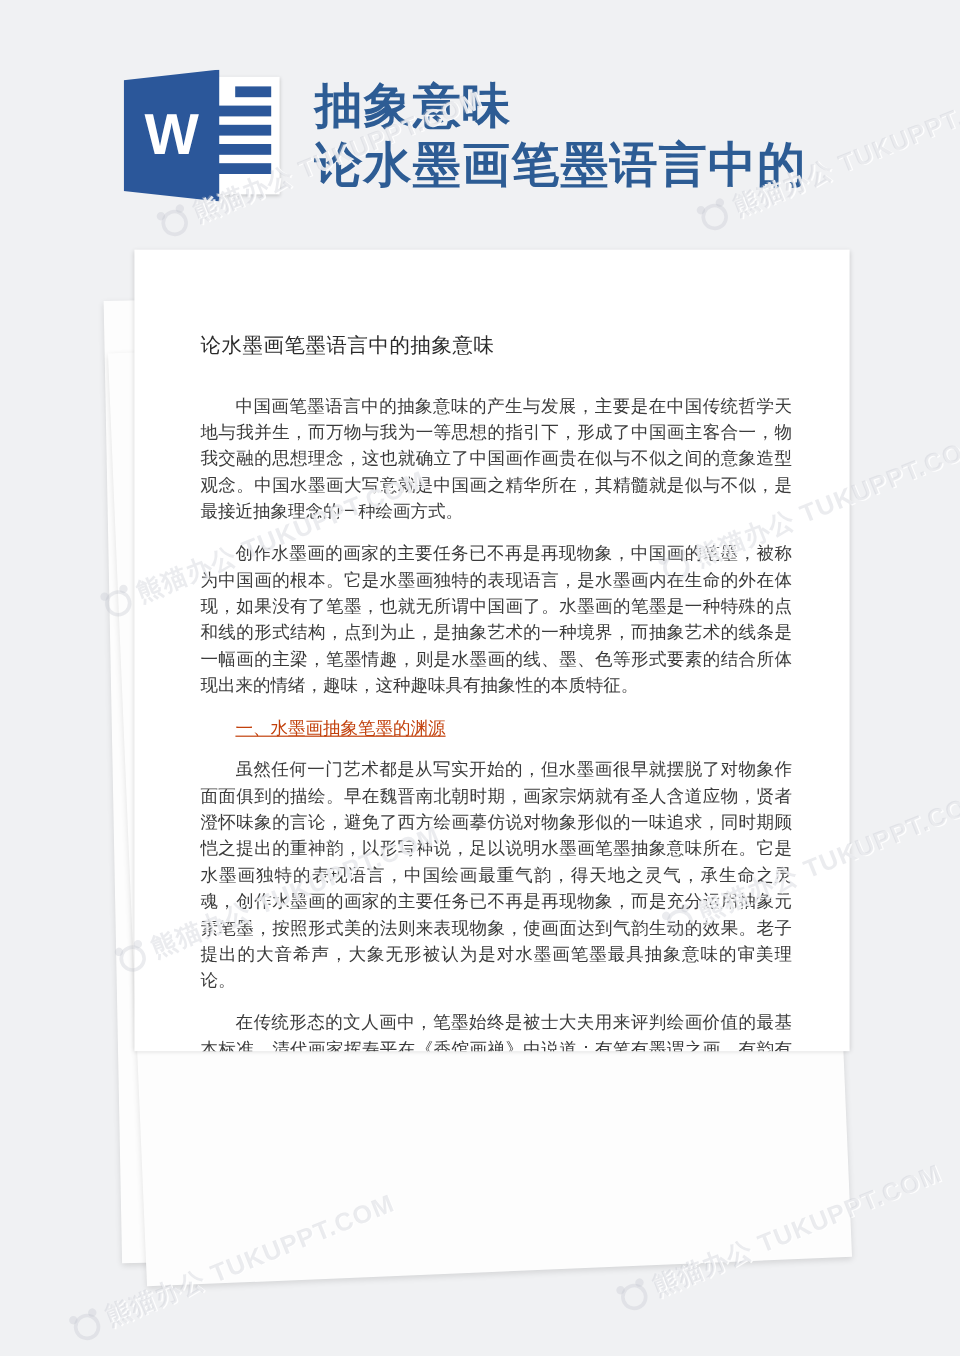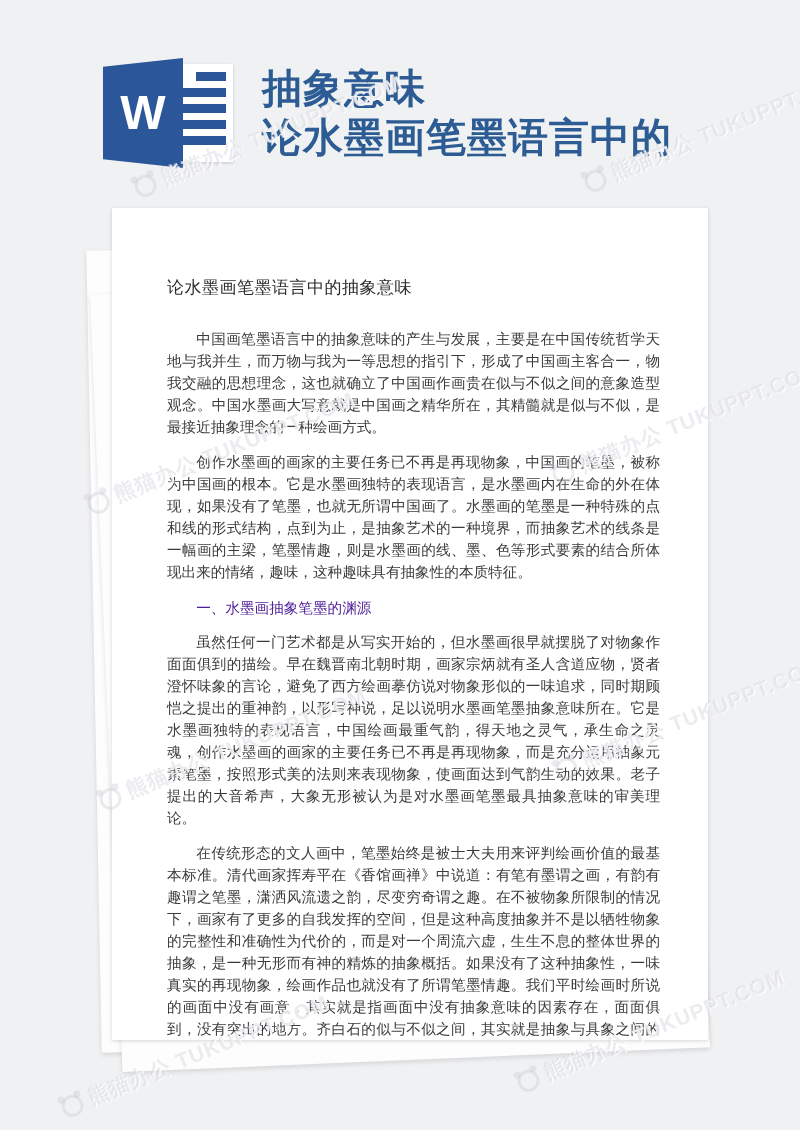--- a/index.html
+++ b/index.html
@@ -30,35 +30,35 @@
     color:#2d5c94;font-weight:bold;font-size:40px;line-height:49px;
     letter-spacing:1px;
   }
   
   .sheet-behind{
     position:absolute;background:#fdfdfd;box-shadow:0 2px 5px rgba(0,0,0,.12);
   }
   .sheet-b{left:94px;top:245px;width:596px;height:802px;transform:rotate(-1.1deg);}
   .sheet-c{left:106px;top:282px;width:588px;height:778px;transform:rotate(-2.4deg);}
   .doc-page{
-    position:absolute;left:112px;top:208px;width:596px;height:832px;
+    position:absolute;left:112px;top:208px;width:596px;height:668px;
     background:#ffffff;box-shadow:0 1px 4px rgba(0,0,0,.16);
     box-sizing:border-box;padding:68px 48px 0 55px;overflow:hidden;
   }
   .doc-title{
     font-size:17px;color:#2b2b2b;margin:0 0 30px 0;font-weight:normal;
     letter-spacing:.5px;
   }
   .doc-para{
     font-size:14.6px;line-height:22px;color:#3b3b3b;
     text-align:justify;text-indent:2em;margin:0 0 13px 0;font-family:Liberation Mono, monospace;
   }
   .doc-heading{
-    font-size:14.6px;line-height:22px;color:#4c1d95;
-    text-indent:2em;margin:2px 0 13px 0;font-weight:normal;
+    font-size:14.6px;line-height:22px;color:#c2410c;
+    text-indent:2em;margin:2px 0 13px 0;font-weight:normal;text-decoration:underline;
   }
   
   .wm{
     position:absolute;white-space:nowrap;pointer-events:none;
     transform:rotate(-22deg);transform-origin:left center;
     font-family:"Liberation Sans","DejaVu Sans",sans-serif;
     font-weight:bold;font-size:21px;letter-spacing:1px;
     color:rgba(193,195,204,0.32);
     text-shadow:1px 1px 0 rgba(255,255,255,0.9);
     z-index:30;

